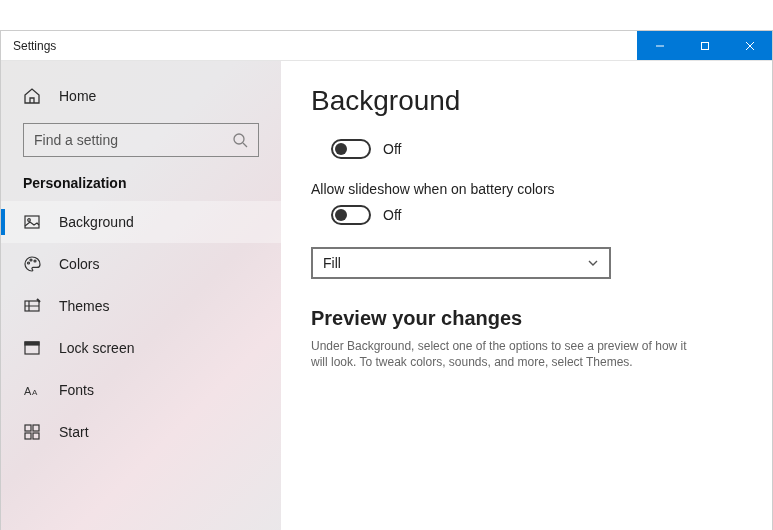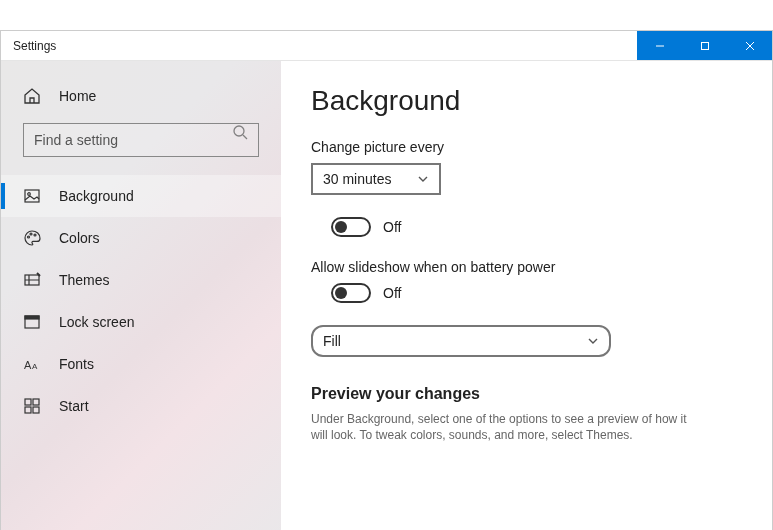--- a/index.html
+++ b/index.html
@@ -13,44 +13,44 @@
   .win-btn svg { width: 10px; height: 10px; stroke: #fff; stroke-width: 1; fill: none; }
   .body { flex: 1; display: flex; min-height: 0; }
   .sidebar {
     width: 280px;
     background: linear-gradient(135deg, #e9e8e8 0%, #e9e8ea 30%, #ebdfe3 55%, #f3e3e7 70%, #e9e8ea 100%);
     position: relative; padding-top: 18px;
   }
   .home-row { display: flex; align-items: center; gap: 18px; padding: 8px 22px; font-size: 14px; color: #222; cursor: default; }
   .home-row .icon { width: 18px; height: 18px; display:flex; align-items:center; justify-content:center; }
   .search-wrap { margin: 10px 22px 18px 22px; }
-  .search-box { width: 100%; height: 34px; border: 1px solid #888; background: rgba(255,255,255,0.1); display: flex; padding: 0 10px; }
+  .search-box { width: 100%; height: 34px; border: 1px solid #888; background: rgba(255,255,255,0.1); display: flex; align-items: center; padding: 0 10px; }
   .search-input { flex:1; border:none; background:transparent; font-size:14px; outline:none; color:#444; }
   .search-input::placeholder { color: #555; }
   .search-icon { width:16px; height:16px; opacity:0.7; }
   .section-label { font-size: 14px; font-weight: 600; padding: 0 22px 10px 22px; color:#111; }
   .nav { display:flex; flex-direction:column; }
   .nav-item { display:flex; align-items:center; gap:18px; padding: 12px 22px; font-size:14px; color:#222; position:relative; cursor:default; }
   .nav-item.active::before { content:""; position:absolute; left:0; top:8px; bottom:8px; width:4px; background:#0078D7; }
   .nav-item.active { background: rgba(255,255,255,0.35); }
   .nav-icon { width:18px; height:18px; display:flex; align-items:center; justify-content:center; flex-shrink:0; }
   .nav-icon svg { width:18px; height:18px; stroke:#333; fill:none; stroke-width:1.2; }
   .content { flex:1; padding: 24px 30px 0 30px; overflow:hidden; color:#222; }
   .page-title { font-size: 28px; font-weight: 400; margin-bottom: 22px; }
   .field-label { font-size: 14px; margin-bottom: 8px; }
   .dropdown { height: 32px; border:2px solid #777; display:flex; align-items:center; justify-content:space-between; padding:0 10px; font-size:14px; background:#fff; }
   .dropdown.small { width: 130px; }
-  .dropdown.wide { width: 300px; border-radius: 12px; }
+  .dropdown.wide { width: 300px; }
   .chev { width:12px; height:12px; }
   .group { margin-bottom: 22px; }
   .toggle-row { display:flex; align-items:center; gap:12px;padding-left:20px; }
   .toggle { width:40px; height:20px; border:2px solid #333; border-radius:20px; position:relative; background:#fff; }
   .toggle::after { content:""; position:absolute; left:2px; top:2px; width:12px; height:12px; border-radius:50%; background:#333; }
   .toggle-label { font-size:14px; }
-  .subhead { font-size:16px; font-weight:600; margin-top:28px; margin-bottom:8px; }
+  .subhead { font-size:20px; font-weight:600; margin-top:28px; margin-bottom:8px; }
   .desc { font-size:12px; color:#666; line-height:1.35; max-width: 380px; }
 </style>
 </head>
 <body>
 
 <div class="window">
   <div class="titlebar">
     <div class="titlebar-title">Settings</div>
     <div class="titlebar-spacer"></div>
     <div class="win-controls">
@@ -88,20 +88,21 @@
       <div class="search-wrap">
         <div class="search-box">
           <input class="search-input" placeholder="Find a setting" style="">
           <svg class="search-icon" viewBox="0 0 16 16" fill="none" stroke="#555" stroke-width="1.3">
               <circle cx="7" cy="7" r="5"></circle>
               <line x1="11" y1="11" x2="15" y2="15"></line>
             </svg>
         </div>
       </div>
 
+      <div class="section-label">Personalization</div>
 
       <div class="nav">
         <div class="nav-item active">
           <span class="nav-icon">
               <svg viewBox="0 0 18 18">
                 <rect x="2" y="3" width="14" height="12"></rect>
                 <circle cx="6" cy="7" r="1.3"></circle>
                 <path d="M2 13 L7 9 L11 12 L14 10 L16 12"></path>
               </svg>
             </span>
@@ -156,39 +157,30 @@
               </svg>
             </span>
           <span>Start</span>
         </div>
       </div>
     </div>
 
     <div class="content">
       <div class="page-title">Background</div>
 
-      <div class="group">
-        <div class="field-label">Change picture every</div>
-        <div class="dropdown small">
-          <span>30 minutes</span>
-          <svg class="chev" viewBox="0 0 12 12" fill="none" stroke="#555" stroke-width="1.4">
-              <polyline points="2,4 6,8 10,4"></polyline>
-            </svg>
-        </div>
-      </div>
 
       <div class="group">
         <div class="toggle-row">
           <div class="toggle"></div>
           <span class="toggle-label">Off</span>
         </div>
       </div>
 
       <div class="group">
-        <div class="field-label">Allow slideshow when on battery power</div>
+        <div class="field-label">Allow slideshow when on battery colors</div>
         <div class="toggle-row">
           <div class="toggle"></div>
           <span class="toggle-label">Off</span>
         </div>
       </div>
 
       <div class="group">
         <div class="dropdown wide">
           <span>Fill</span>
           <svg class="chev" viewBox="0 0 12 12" fill="none" stroke="#555" stroke-width="1.4">

